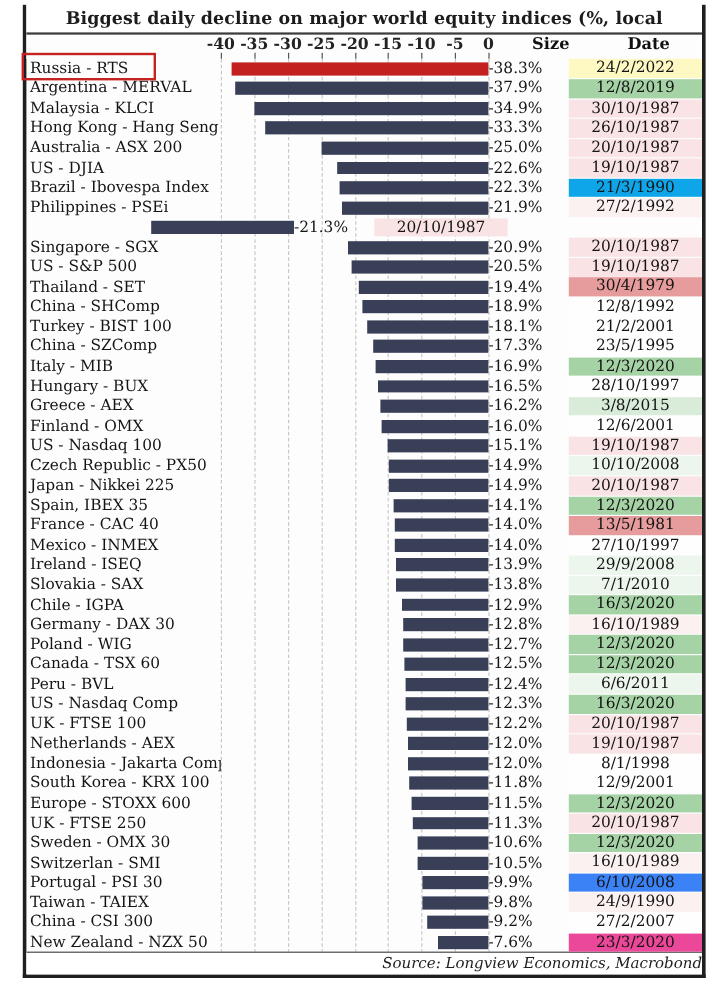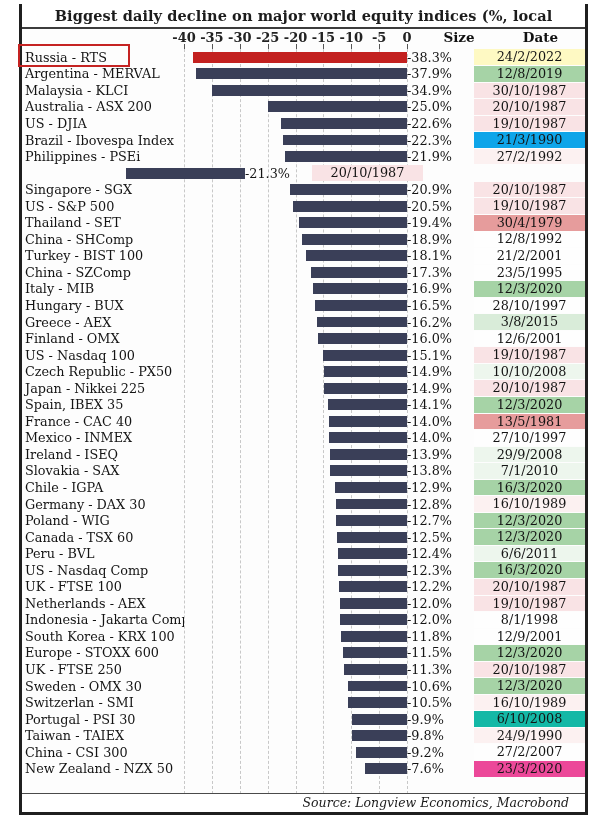--- a/index.html
+++ b/index.html
@@ -17,21 +17,21 @@
   .grid-layer{position:absolute;z-index:0;}
   .gridline{position:absolute;top:0;width:0;border-left:1px dashed #c8c8c8;}
   .rows{position:relative;z-index:1;}
   .row{display:flex;align-items:center;height:16.55px;}
   .c-label{width:162px;font-size:12.8px;padding-left:3px;box-sizing:border-box;white-space:nowrap;overflow:hidden;color:#141414;}
   .c-plot{position:relative;width:223px;height:100%;}
   .bar{position:absolute;right:0;top:2.8px;height:10.9px;}
   .c-size{width:56px;text-align:left;font-size:12.8px;color:#141414;}
   .c-date{width:111px;margin-left:11px;height:15.6px;line-height:15.6px;text-align:center;font-size:12.8px;color:#141414;}
   .source-bar{position:absolute;left:0;right:0;bottom:0;height:18px;line-height:17px;border-top:1.5px solid #4a4a4a;
-              text-align:right;font-style:italic;font-size:12.5px;padding-right:16px;background:#ffffff;}
+              text-align:right;font-style:italic;font-size:12.5px;padding-right:0;background:#ffffff;}
   .hl-box{position:absolute;z-index:5;box-sizing:border-box;}
 </style>
 </head>
 <body>
 
 <div class="wrap">
   <div class="frame">
     <div class="title-bar">Biggest daily decline on major world equity indices (%, local currency)</div>
 
     <div class="header-bar">
@@ -88,20 +88,28 @@
         </div>
         <div class="row">
           <div class="c-label">Malaysia - KLCI</div>
           <div class="c-plot">
             <div class="bar" style="width: 194.567px; background: rgb(58, 63, 88);"></div>
           </div>
           <div class="c-size">-34.9%</div>
           <div class="c-date" style="background: rgb(249, 227, 229);">30/10/1987</div>
         </div>
         <div class="row">
+          <div class="c-label">Hong Kong - Hang Seng</div>
+          <div class="c-plot">
+            <div class="bar" style="width: 185.647px; background: rgb(58, 63, 88);"></div>
+          </div>
+          <div class="c-size">-33.3%</div>
+          <div class="c-date" style="background: rgb(249, 227, 229);">26/10/1987</div>
+        </div>
+        <div class="row">
           <div class="c-label">Australia - ASX 200</div>
           <div class="c-plot">
             <div class="bar" style="width: 139.375px; background: rgb(58, 63, 88);"></div>
           </div>
           <div class="c-size">-25.0%</div>
           <div class="c-date" style="background: rgb(249, 227, 229);">20/10/1987</div>
         </div>
         <div class="row">
           <div class="c-label">US - DJIA</div>
           <div class="c-plot">
@@ -388,21 +396,21 @@
           </div>
           <div class="c-size">-10.5%</div>
           <div class="c-date" style="background: rgb(252, 241, 241);">16/10/1989</div>
         </div>
         <div class="row">
           <div class="c-label">Portugal - PSI 30</div>
           <div class="c-plot">
             <div class="bar" style="width: 55.1925px; background: rgb(58, 63, 88);"></div>
           </div>
           <div class="c-size">-9.9%</div>
-          <div class="c-date" style="background: #14b8a6;">6/10/2008</div>
+          <div class="c-date" style="background: #3b82f6;">6/10/2008</div>
         </div>
         <div class="row">
           <div class="c-label">Taiwan - TAIEX</div>
           <div class="c-plot">
             <div class="bar" style="width: 54.635px; background: rgb(58, 63, 88);"></div>
           </div>
           <div class="c-size">-9.8%</div>
           <div class="c-date" style="background: rgb(252, 241, 241);">24/9/1990</div>
         </div>
         <div class="row">

